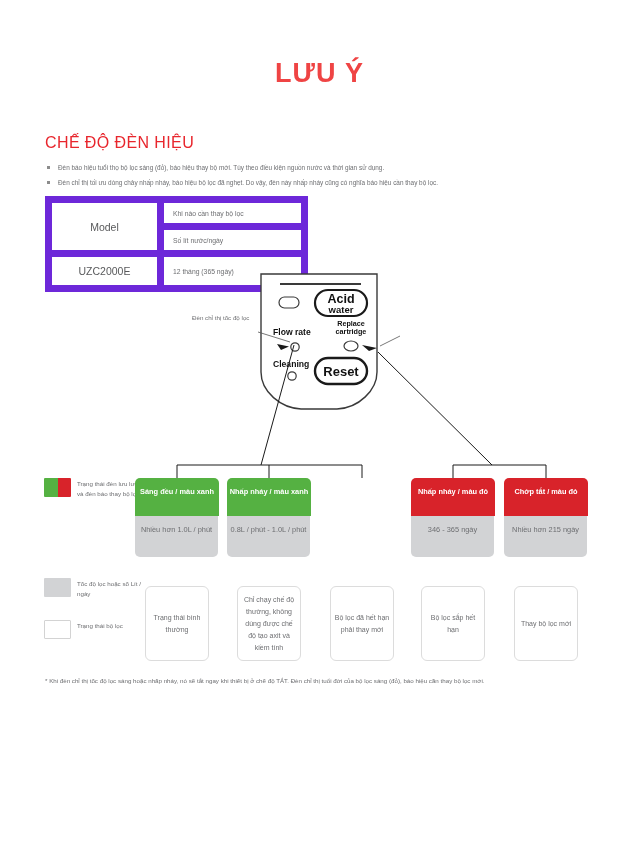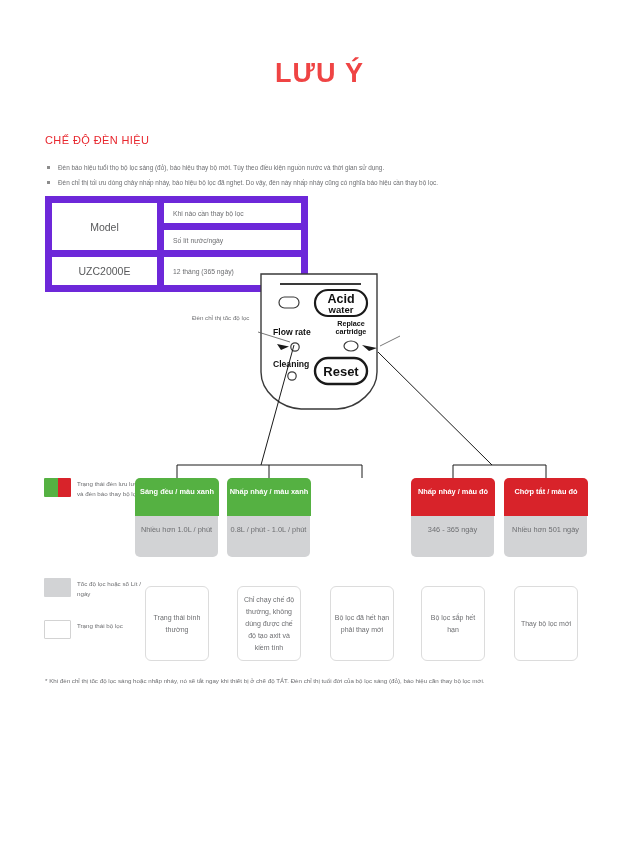--- a/index.html
+++ b/index.html
@@ -31,21 +31,21 @@
     font-size: 27px;
     font-weight: bold;
     letter-spacing: 1px;
     color: #ef4444;
   }
 
   
   .section-heading {
     position: absolute;
     left: 45px; top: 134px;
-    font-size: 11px;
+    font-size: 16px;
     font-weight: normal;
     letter-spacing: 0.4px;
     color: #e8262d;
   }
 
   
   .bullets {
     position: absolute;
     left: 45px; top: 160px;
     width: 530px;
@@ -341,19 +341,19 @@
   <div class="node-bottom" style="left:330px; top:586px;">Bộ lọc đã hết hạn phải thay mới</div>
 
   <div class="chart-col" style="left:411px; top:478px;">
     <div class="node-top red">Nhấp nháy / màu đỏ</div>
     <div class="node-mid">346 - 365 ngày</div>
   </div>
   <div class="node-bottom" style="left:421px; top:586px;">Bộ lọc sắp hết hạn</div>
 
   <div class="chart-col" style="left:504px; top:478px;">
     <div class="node-top red">Chớp tắt / màu đỏ</div>
-    <div class="node-mid">Nhiều hơn 501 ngày</div>
+    <div class="node-mid">Nhiều hơn 215 ngày</div>
   </div>
   <div class="node-bottom" style="left:514px; top:586px;">Thay bộ lọc mới</div>
 
   <div class="footnote">* Khi đèn chỉ thị tốc độ lọc sáng hoặc nhấp nháy, nó sẽ tắt ngay khi thiết bị ở chế độ TẮT. Đèn chỉ thị tuổi đời của bộ lọc sáng (đỏ), báo hiệu cần thay bộ lọc mới.</div>
 
 </div>
 
 </body></html>

